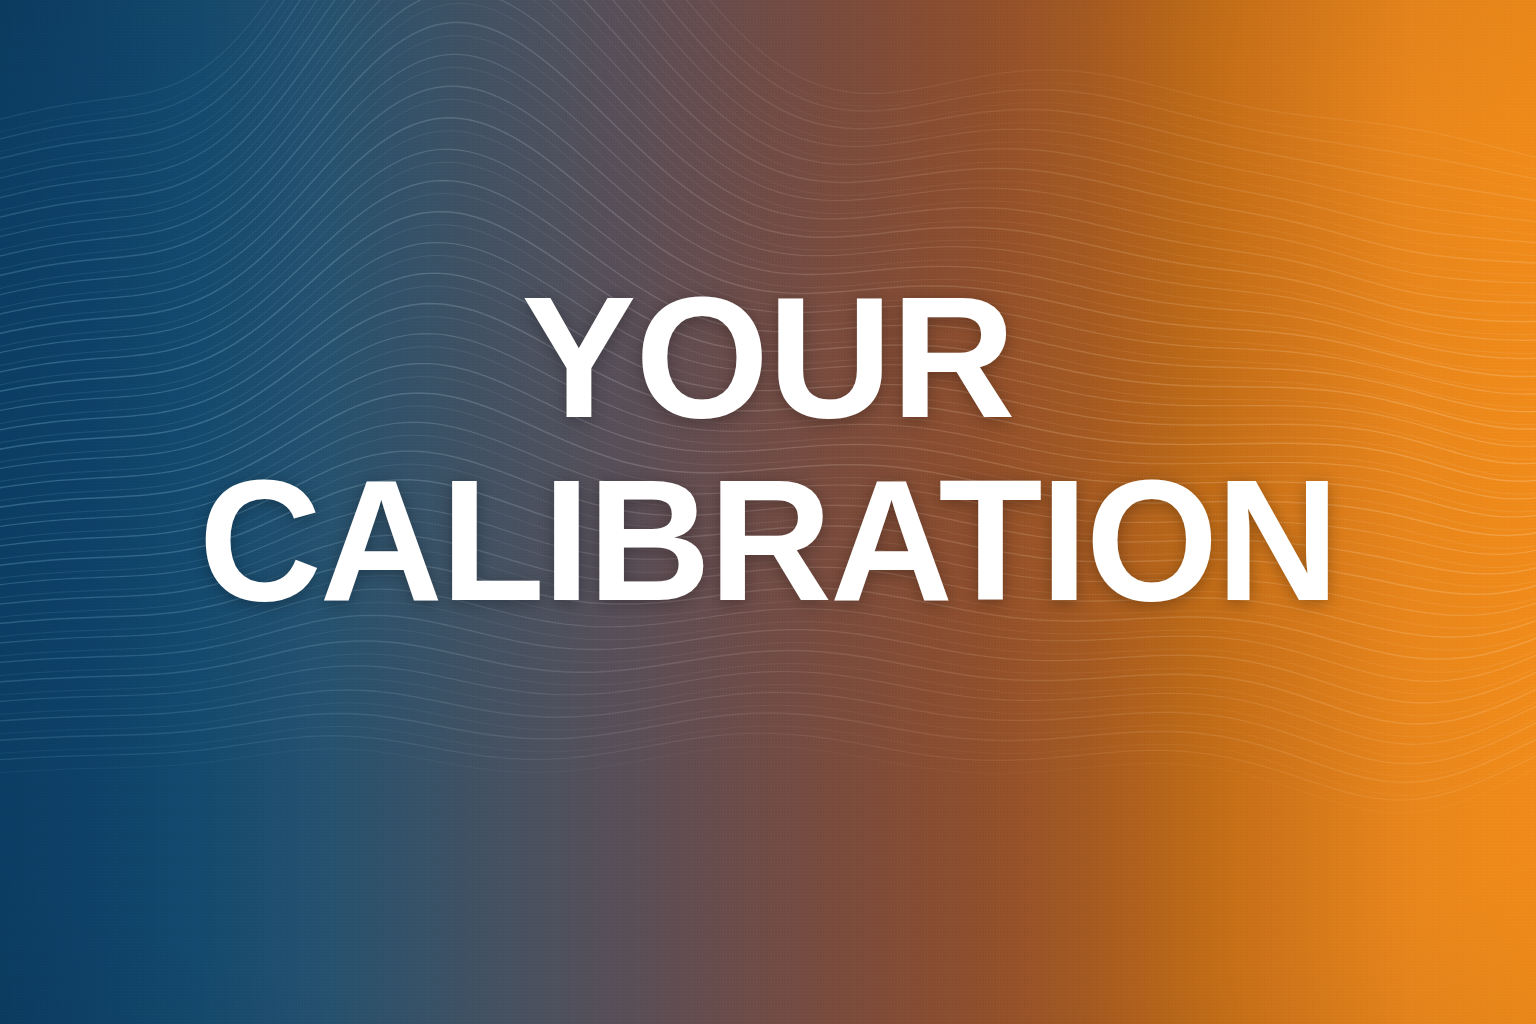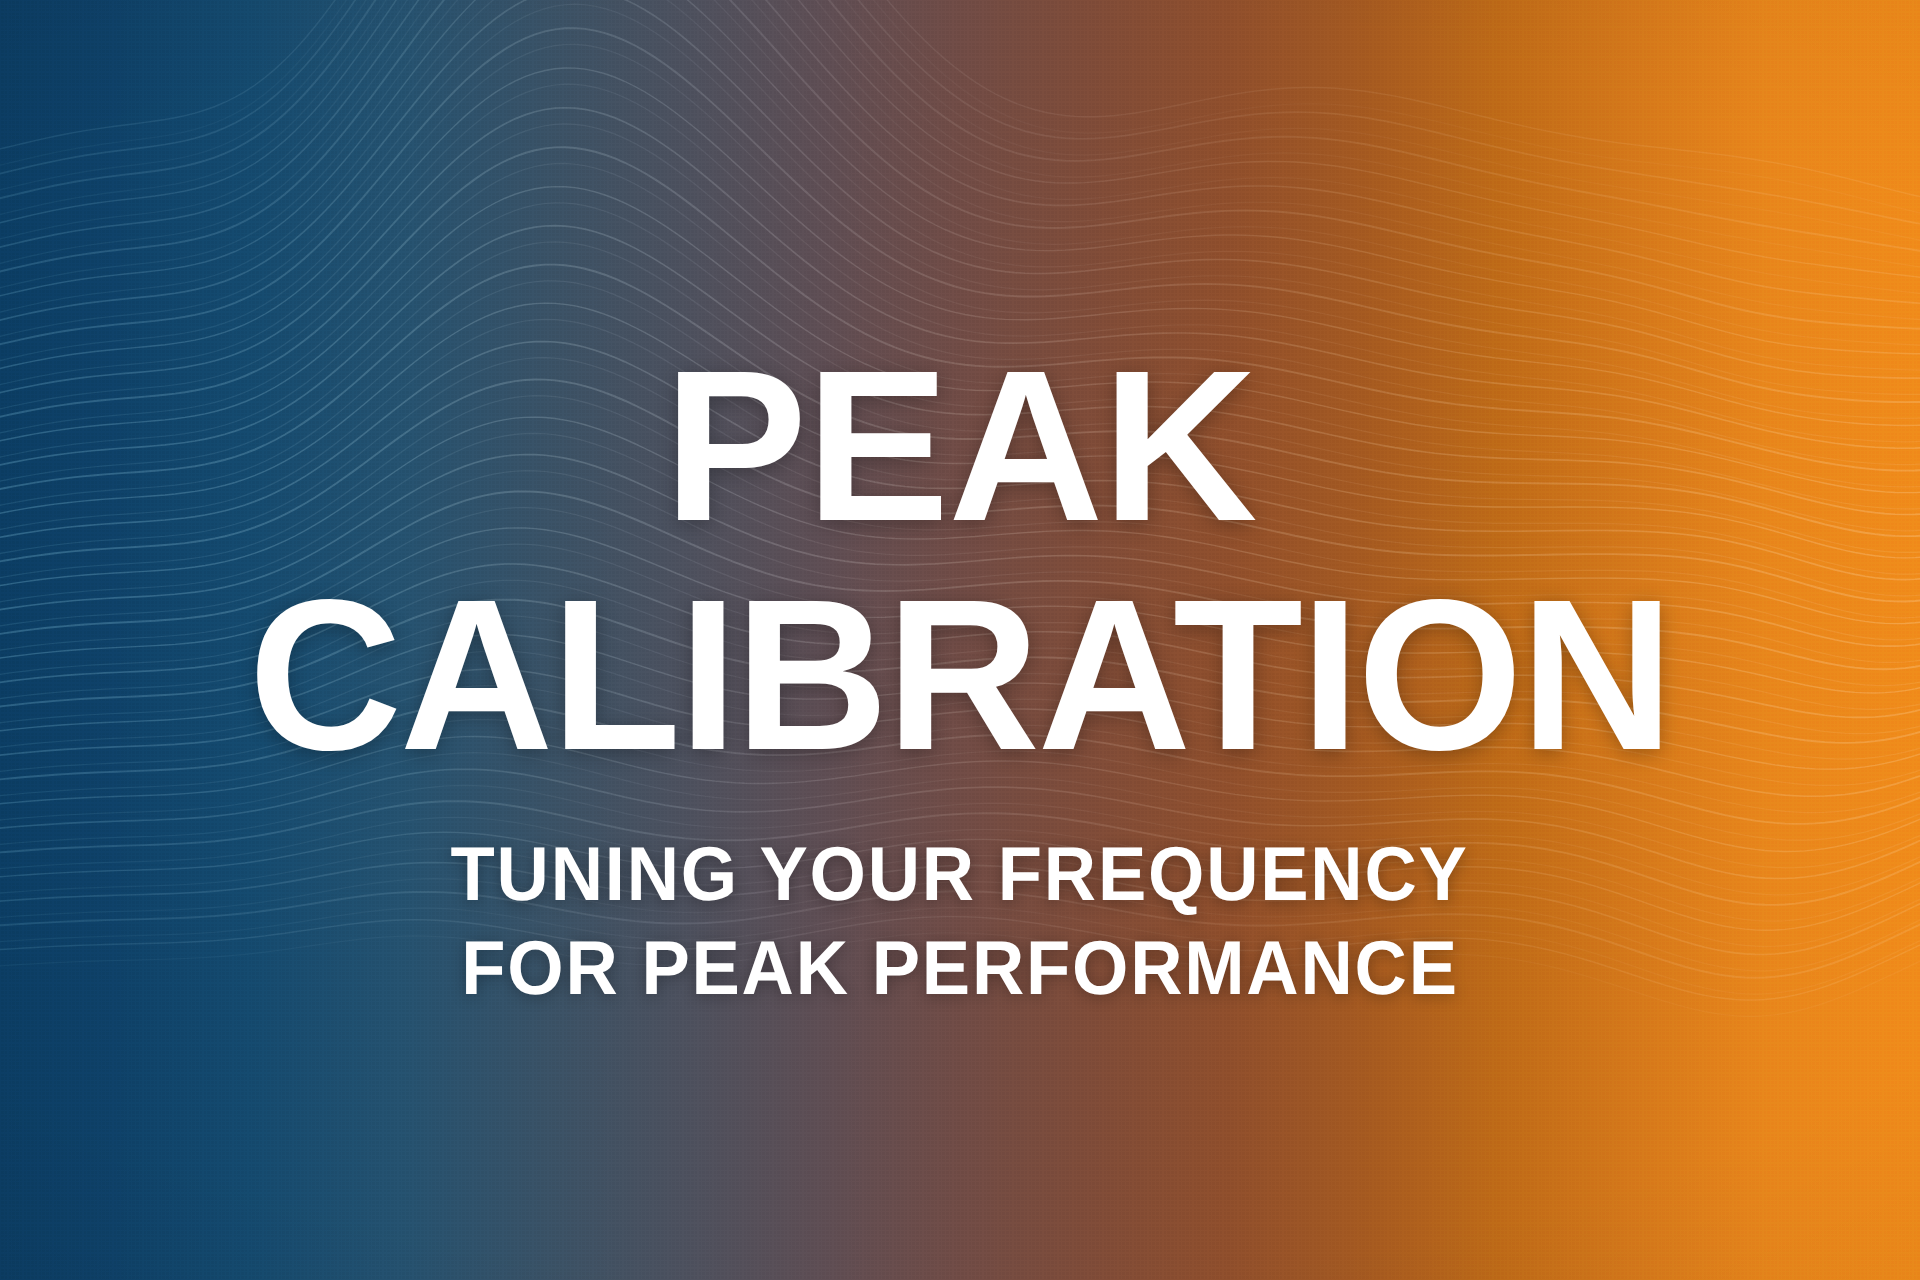--- a/index.html
+++ b/index.html
@@ -216,21 +216,17 @@
           <path d="M-20.0 754.6 L-12.0 754.1 L-4.0 753.5 L4.0 753.0 L12.0 752.5 L20.0 752.0 L28.0 751.5 L36.0 751.1 L44.0 750.7 L52.0 750.3 L60.0 750.0 L68.0 749.6 L76.0 749.4 L84.0 749.1 L92.0 748.9 L100.0 748.7 L108.0 748.5 L116.0 748.3 L124.0 748.0 L132.0 747.8 L140.0 747.5 L148.0 747.2 L156.0 746.8 L164.0 746.3 L172.0 745.8 L180.0 745.1 L188.0 744.4 L196.0 743.6 L204.0 742.7 L212.0 741.6 L220.0 740.5 L228.0 739.4 L236.0 738.1 L244.0 736.9 L252.0 735.6 L260.0 734.3 L268.0 733.0 L276.0 731.8 L284.0 730.7 L292.0 729.6 L300.0 728.7 L308.0 727.9 L316.0 727.3 L324.0 726.8 L332.0 726.6 L340.0 726.5 L348.0 726.6 L356.0 726.9 L364.0 727.4 L372.0 728.1 L380.0 729.0 L388.0 730.0 L396.0 731.2 L404.0 732.4 L412.0 733.8 L420.0 735.3 L428.0 736.8 L436.0 738.3 L444.0 739.9 L452.0 741.4 L460.0 742.9 L468.0 744.3 L476.0 745.7 L484.0 746.9 L492.0 748.0 L500.0 749.0 L508.0 749.9 L516.0 750.6 L524.0 751.2 L532.0 751.6 L540.0 751.8 L548.0 751.8 L556.0 751.7 L564.0 751.4 L572.0 750.9 L580.0 750.3 L588.0 749.6 L596.0 748.7 L604.0 747.6 L612.0 746.5 L620.0 745.3 L628.0 744.0 L636.0 742.6 L644.0 741.2 L652.0 739.8 L660.0 738.3 L668.0 736.9 L676.0 735.5 L684.0 734.1 L692.0 732.8 L700.0 731.6 L708.0 730.4 L716.0 729.4 L724.0 728.5 L732.0 727.7 L740.0 727.1 L748.0 726.6 L756.0 726.2 L764.0 726.0 L772.0 726.0 L780.0 726.2 L788.0 726.4 L796.0 726.9 L804.0 727.5 L812.0 728.2 L820.0 729.1 L828.0 730.1 L836.0 731.2 L844.0 732.4 L852.0 733.7 L860.0 735.1 L868.0 736.5 L876.0 737.9 L884.0 739.4 L892.0 740.8 L900.0 742.3 L908.0 743.7 L916.0 745.0 L924.0 746.3 L932.0 747.6 L940.0 748.7 L948.0 749.7 L956.0 750.6 L964.0 751.4 L972.0 752.1 L980.0 752.6 L988.0 753.0 L996.0 753.3 L1004.0 753.4 L1012.0 753.4 L1020.0 753.3 L1028.0 753.1 L1036.0 752.7 L1044.0 752.3 L1052.0 751.7 L1060.0 751.1 L1068.0 750.5 L1076.0 749.8 L1084.0 749.1 L1092.0 748.3 L1100.0 747.6 L1108.0 746.9 L1116.0 746.3 L1124.0 745.7 L1132.0 745.2 L1140.0 744.8 L1148.0 744.5 L1156.0 744.4 L1164.0 744.4 L1172.0 744.5 L1180.0 744.8 L1188.0 745.3 L1196.0 746.0 L1204.0 746.9 L1212.0 747.9 L1220.0 749.1 L1228.0 750.6 L1236.0 752.2 L1244.0 754.0 L1252.0 756.0 L1260.0 758.1 L1268.0 760.4 L1276.0 762.8 L1284.0 765.3 L1292.0 768.0 L1300.0 770.7 L1308.0 773.4 L1316.0 776.2 L1324.0 778.9 L1332.0 781.5 L1340.0 784.0 L1348.0 786.4 L1356.0 788.5 L1364.0 790.4 L1372.0 792.1 L1380.0 793.4 L1388.0 794.4 L1396.0 795.0 L1404.0 795.2 L1412.0 795.0 L1420.0 794.4 L1428.0 793.4 L1436.0 792.1 L1444.0 790.3 L1452.0 788.2 L1460.0 785.7 L1468.0 783.0 L1476.0 779.9 L1484.0 776.7 L1492.0 773.2 L1500.0 769.6 L1508.0 765.9 L1516.0 762.1 L1524.0 758.3 L1532.0 754.5 L1540.0 750.7 L1548.0 746.9 L1556.0 743.2" stroke-width="1" opacity="0.220"></path>
           <path d="M-20.0 773.9 L-12.0 773.4 L-4.0 772.9 L4.0 772.4 L12.0 771.9 L20.0 771.4 L28.0 771.0 L36.0 770.5 L44.0 770.1 L52.0 769.8 L60.0 769.4 L68.0 769.1 L76.0 768.9 L84.0 768.6 L92.0 768.4 L100.0 768.2 L108.0 768.0 L116.0 767.8 L124.0 767.6 L132.0 767.4 L140.0 767.1 L148.0 766.8 L156.0 766.4 L164.0 766.0 L172.0 765.5 L180.0 764.9 L188.0 764.2 L196.0 763.5 L204.0 762.6 L212.0 761.7 L220.0 760.6 L228.0 759.6 L236.0 758.4 L244.0 757.3 L252.0 756.1 L260.0 755.0 L268.0 753.9 L276.0 752.8 L284.0 751.9 L292.0 751.0 L300.0 750.2 L308.0 749.6 L316.0 749.2 L324.0 748.9 L332.0 748.8 L340.0 748.9 L348.0 749.2 L356.0 749.6 L364.0 750.2 L372.0 751.0 L380.0 752.0 L388.0 753.0 L396.0 754.2 L404.0 755.5 L412.0 756.9 L420.0 758.3 L428.0 759.8 L436.0 761.2 L444.0 762.7 L452.0 764.1 L460.0 765.4 L468.0 766.7 L476.0 767.9 L484.0 769.0 L492.0 769.9 L500.0 770.7 L508.0 771.4 L516.0 771.8 L524.0 772.2 L532.0 772.3 L540.0 772.3 L548.0 772.2 L556.0 771.8 L564.0 771.3 L572.0 770.7 L580.0 769.9 L588.0 769.0 L596.0 767.9 L604.0 766.8 L612.0 765.5 L620.0 764.2 L628.0 762.8 L636.0 761.4 L644.0 760.0 L652.0 758.5 L660.0 757.1 L668.0 755.7 L676.0 754.3 L684.0 753.0 L692.0 751.8 L700.0 750.6 L708.0 749.6 L716.0 748.7 L724.0 747.9 L732.0 747.3 L740.0 746.8 L748.0 746.5 L756.0 746.3 L764.0 746.3 L772.0 746.4 L780.0 746.7 L788.0 747.2 L796.0 747.8 L804.0 748.5 L812.0 749.4 L820.0 750.4 L828.0 751.5 L836.0 752.7 L844.0 754.0 L852.0 755.3 L860.0 756.8 L868.0 758.2 L876.0 759.6 L884.0 761.1 L892.0 762.5 L900.0 763.9 L908.0 765.3 L916.0 766.6 L924.0 767.8 L932.0 768.9 L940.0 769.9 L948.0 770.8 L956.0 771.6 L964.0 772.2 L972.0 772.7 L980.0 773.1 L988.0 773.3 L996.0 773.4 L1004.0 773.4 L1012.0 773.2 L1020.0 772.9 L1028.0 772.6 L1036.0 772.1 L1044.0 771.5 L1052.0 770.8 L1060.0 770.1 L1068.0 769.4 L1076.0 768.6 L1084.0 767.8 L1092.0 767.1 L1100.0 766.3 L1108.0 765.6 L1116.0 765.0 L1124.0 764.4 L1132.0 764.0 L1140.0 763.7 L1148.0 763.4 L1156.0 763.4 L1164.0 763.5 L1172.0 763.7 L1180.0 764.1 L1188.0 764.7 L1196.0 765.5 L1204.0 766.5 L1212.0 767.6 L1220.0 769.0 L1228.0 770.5 L1236.0 772.2 L1244.0 774.1 L1252.0 776.1 L1260.0 778.3 L1268.0 780.6 L1276.0 783.0 L1284.0 785.6 L1292.0 788.1 L1300.0 790.8 L1308.0 793.4 L1316.0 796.1 L1324.0 798.6 L1332.0 801.1 L1340.0 803.4 L1348.0 805.6 L1356.0 807.6 L1364.0 809.3 L1372.0 810.7 L1380.0 811.8 L1388.0 812.6 L1396.0 813.0 L1404.0 813.0 L1412.0 812.6 L1420.0 811.8 L1428.0 810.6 L1436.0 809.1 L1444.0 807.1 L1452.0 804.9 L1460.0 802.3 L1468.0 799.4 L1476.0 796.3 L1484.0 793.0 L1492.0 789.5 L1500.0 785.9 L1508.0 782.2 L1516.0 778.5 L1524.0 774.7 L1532.0 770.9 L1540.0 767.2 L1548.0 763.5 L1556.0 760.0" stroke-width="1" opacity="0.200"></path>
         </g>
     </svg>
   </div>
 
   <div id="bg-texture"></div>
   <div id="bg-vignette"></div>
 
   <div id="text-block">
-    <div class="headline-top">PEAK</div>
+    <div class="headline-top">YOUR</div>
     <div class="headline-bottom">CALIBRATION</div>
-    <div class="subtitle-wrap">
-      <div class="subtitle-line">TUNING YOUR FREQUENCY</div>
-      <div class="subtitle-line">FOR PEAK PERFORMANCE</div>
-    </div>
   </div>
 
 </div>
 
 </body></html>

